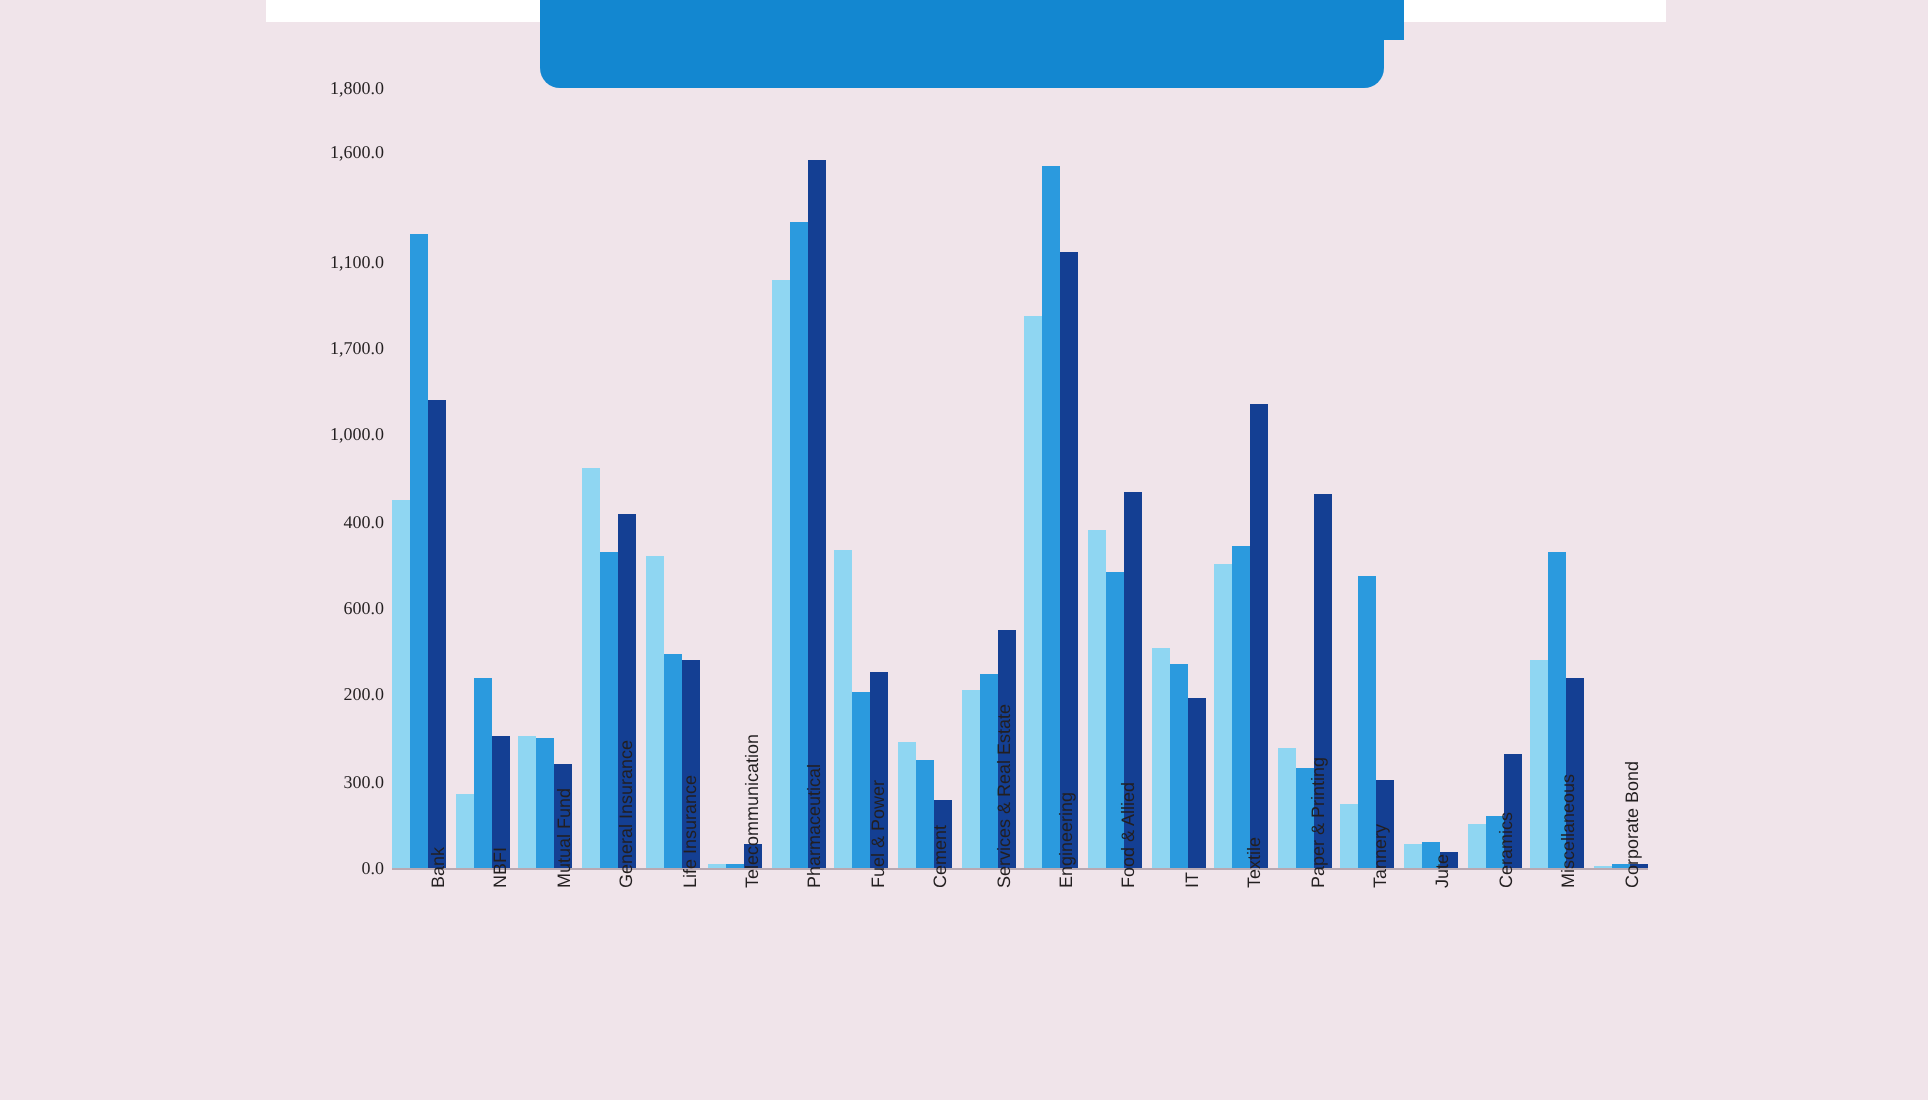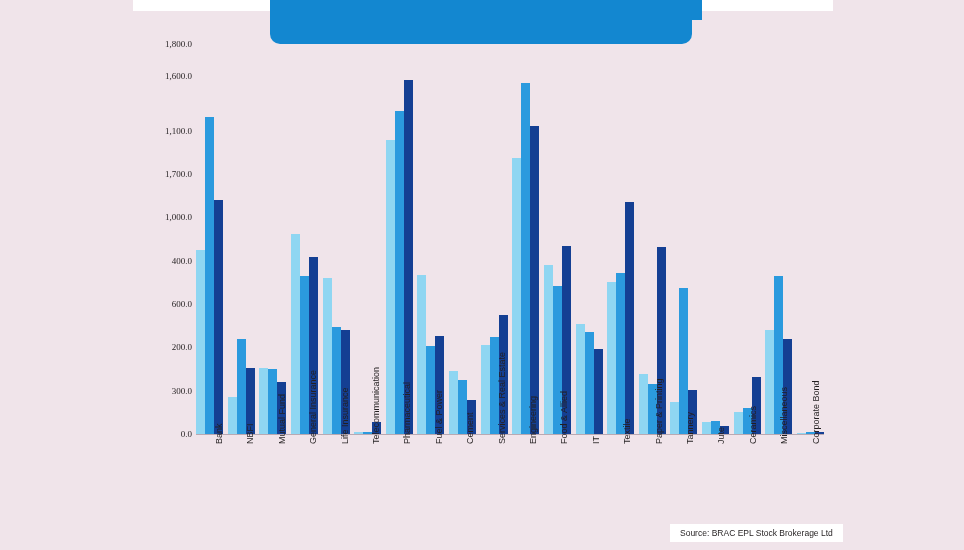--- a/index.html
+++ b/index.html
@@ -301,14 +301,13 @@
       <div class="xlabel" style="left: 426.2px; top: 8px;">Textile</div>
       <div class="xlabel" style="left: 457.6px; top: 8px;">Paper &amp; Printing</div>
       <div class="xlabel" style="left: 489px; top: 8px;">Tannery</div>
       <div class="xlabel" style="left: 520.4px; top: 8px;">Jute</div>
       <div class="xlabel" style="left: 551.8px; top: 8px;">Ceramics</div>
       <div class="xlabel" style="left: 583.2px; top: 8px;">Miscellaneous</div>
       <div class="xlabel" style="left: 614.6px; top: 8px;">Corporate Bond</div>
     </div>
 
 
-  <div class="source">Source: BRAC EPL Stock Brokerage Ltd</div>
 </div>
 
 </body></html>

